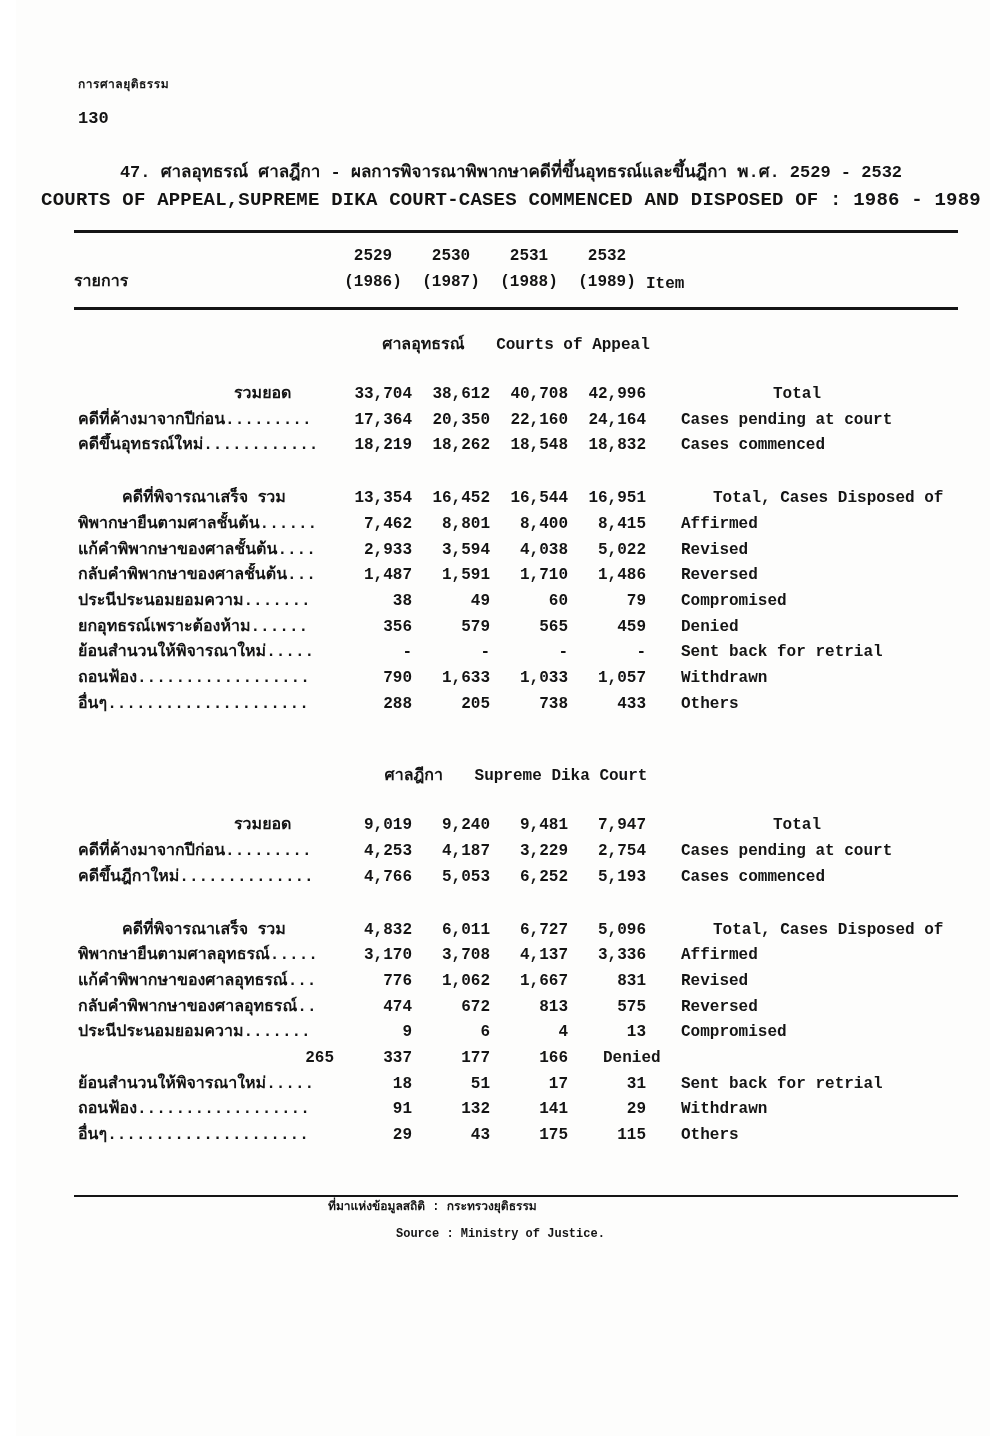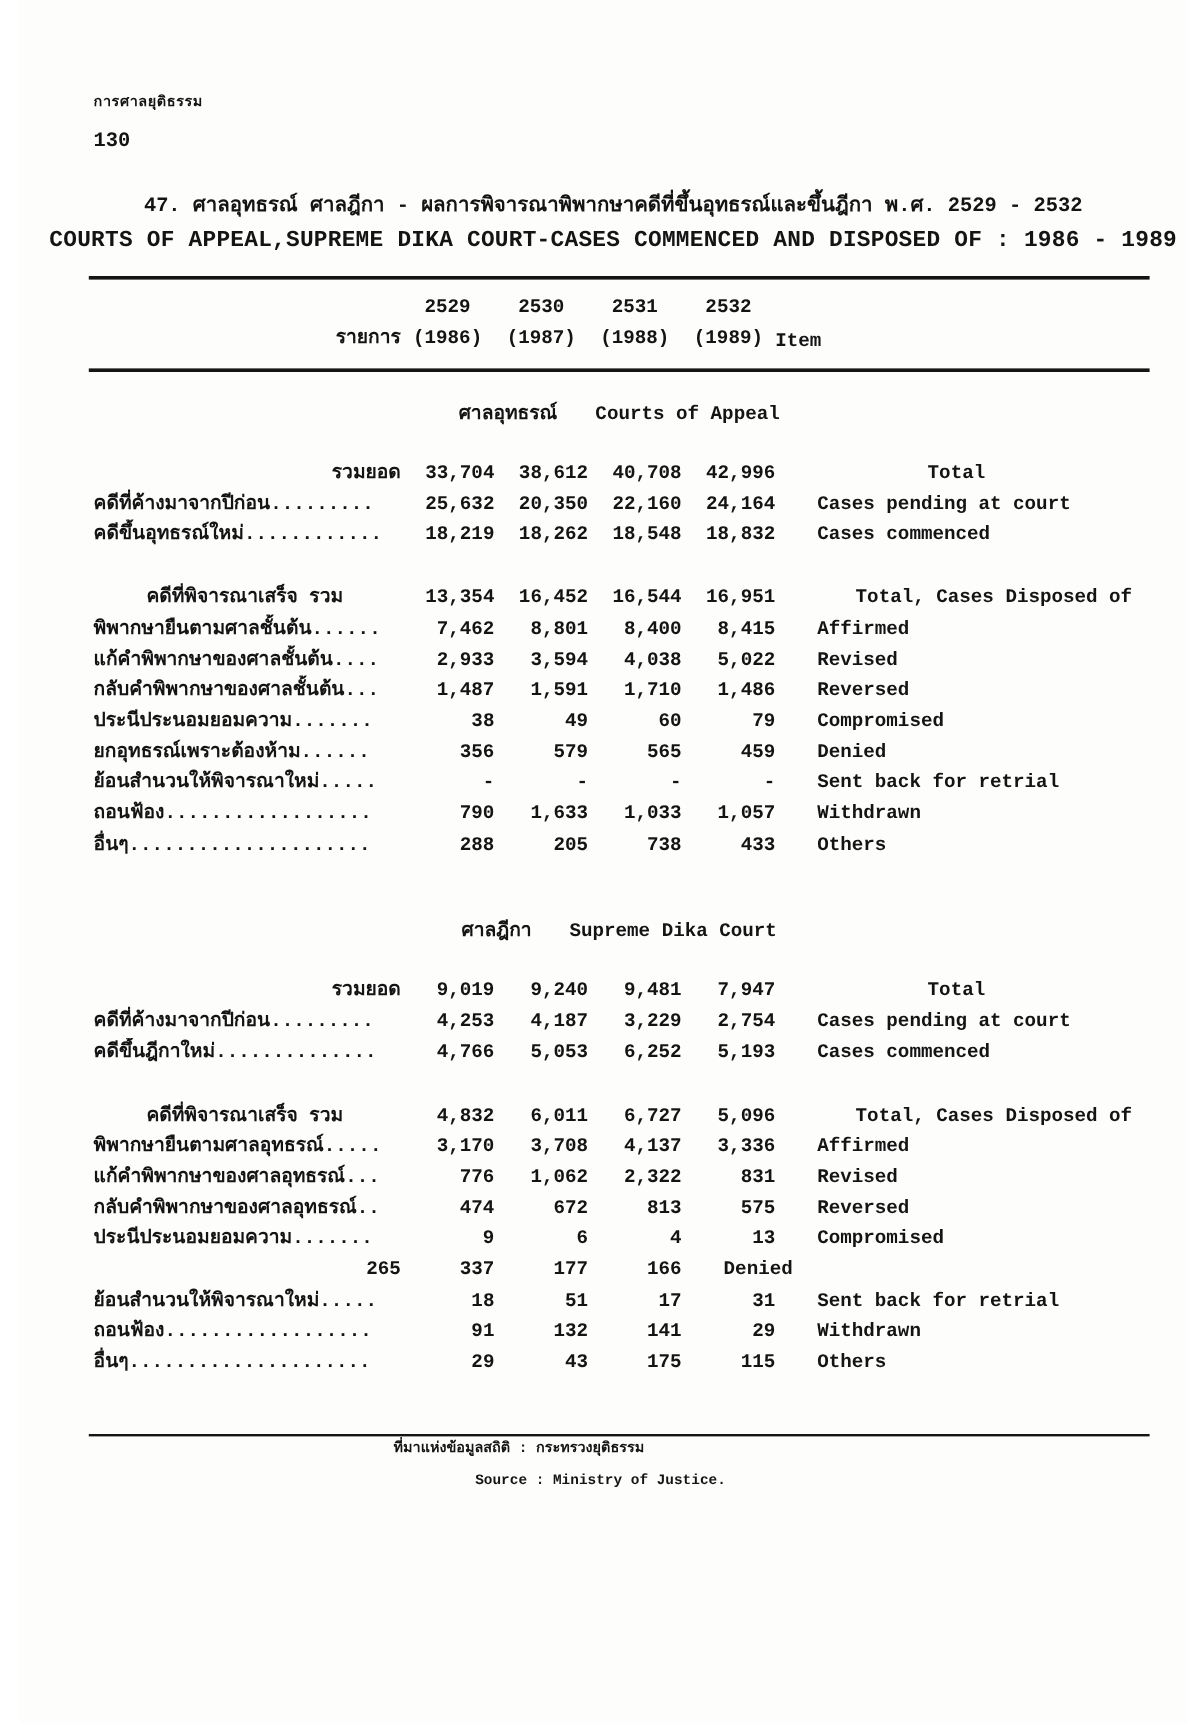--- a/index.html
+++ b/index.html
@@ -34,39 +34,39 @@
   .rule-top    { border-top: 3px solid #151515; }
   .rule-mid    { border-top: 3px solid #151515; }
   .rule-bottom { border-top: 2px solid #151515; margin-top: 46px; }
 
   .cols {
     display: grid;
     grid-template-columns: 260px 78px 78px 78px 78px 1fr;
     align-items: end;
   }
   .thead { padding: 10px 0 12px 0; }
-  .thead .hl { text-align: right; padding-bottom: 2px; }
+  .thead .hl { text-align: left; padding-bottom: 2px; }
   .yr { text-align: center; line-height: 26px; }
   .thead .hr { text-align: left; padding-bottom: 2px; }
 
   .section-head {
     margin-top: 22px;
     text-align: center;
     line-height: 26px;
   }
   .section + .section .section-head { margin-top: 46px; }
   .sh-eng { margin-left: 22px; }
 
   .rows { margin-top: 24px; }
   .row { line-height: 25.7px; align-items: baseline; }
   .row.gap-before { margin-top: 27px; }
   .row .thai { padding-left: 4px; white-space: nowrap; overflow: hidden; }
   .row .num  { text-align: right; }
   .row .eng  { padding-left: 35px; white-space: nowrap; }
-  .row.total    .thai { padding-left: 160px; text-align: right; }
+  .row.total    .thai { padding-left: 160px; }
   .row.total    .eng  { padding-left: 127px; }
   .row.disposed .thai { padding-left: 48px; }
   .row.disposed .eng  { padding-left: 67px; }
 
   
   .source { position: absolute; top: 1194px; left: 0; width: 100%; font-size: 12px; }
   .source-thai { margin-left: 312px; line-height: 27px; }
   .source-english { margin-left: 380px; line-height: 27px; }
 </style>
 </head>
@@ -121,21 +121,21 @@
     <div class="thai">รวมยอด</div>
     <div class="num">33,704</div>
     <div class="num">38,612</div>
     <div class="num">40,708</div>
     <div class="num">42,996</div>
     <div class="eng">Total</div>
   </div>
 
   <div class="cols row normal">
     <div class="thai">คดีที่ค้างมาจากปีก่อน.........</div>
-    <div class="num">25,632</div>
+    <div class="num">17,364</div>
     <div class="num">20,350</div>
     <div class="num">22,160</div>
     <div class="num">24,164</div>
     <div class="eng">Cases pending at court</div>
   </div>
 
   <div class="cols row normal">
     <div class="thai">คดีขึ้นอุทธรณ์ใหม่............</div>
     <div class="num">18,219</div>
     <div class="num">18,262</div>
@@ -275,21 +275,21 @@
     <div class="num">3,708</div>
     <div class="num">4,137</div>
     <div class="num">3,336</div>
     <div class="eng">Affirmed</div>
   </div>
 
   <div class="cols row normal">
     <div class="thai">แก้คำพิพากษาของศาลอุทธรณ์...</div>
     <div class="num">776</div>
     <div class="num">1,062</div>
-    <div class="num">2,322</div>
+    <div class="num">1,667</div>
     <div class="num">831</div>
     <div class="eng">Revised</div>
   </div>
 
   <div class="cols row normal">
     <div class="thai">กลับคำพิพากษาของศาลอุทธรณ์..</div>
     <div class="num">474</div>
     <div class="num">672</div>
     <div class="num">813</div>
     <div class="num">575</div>

